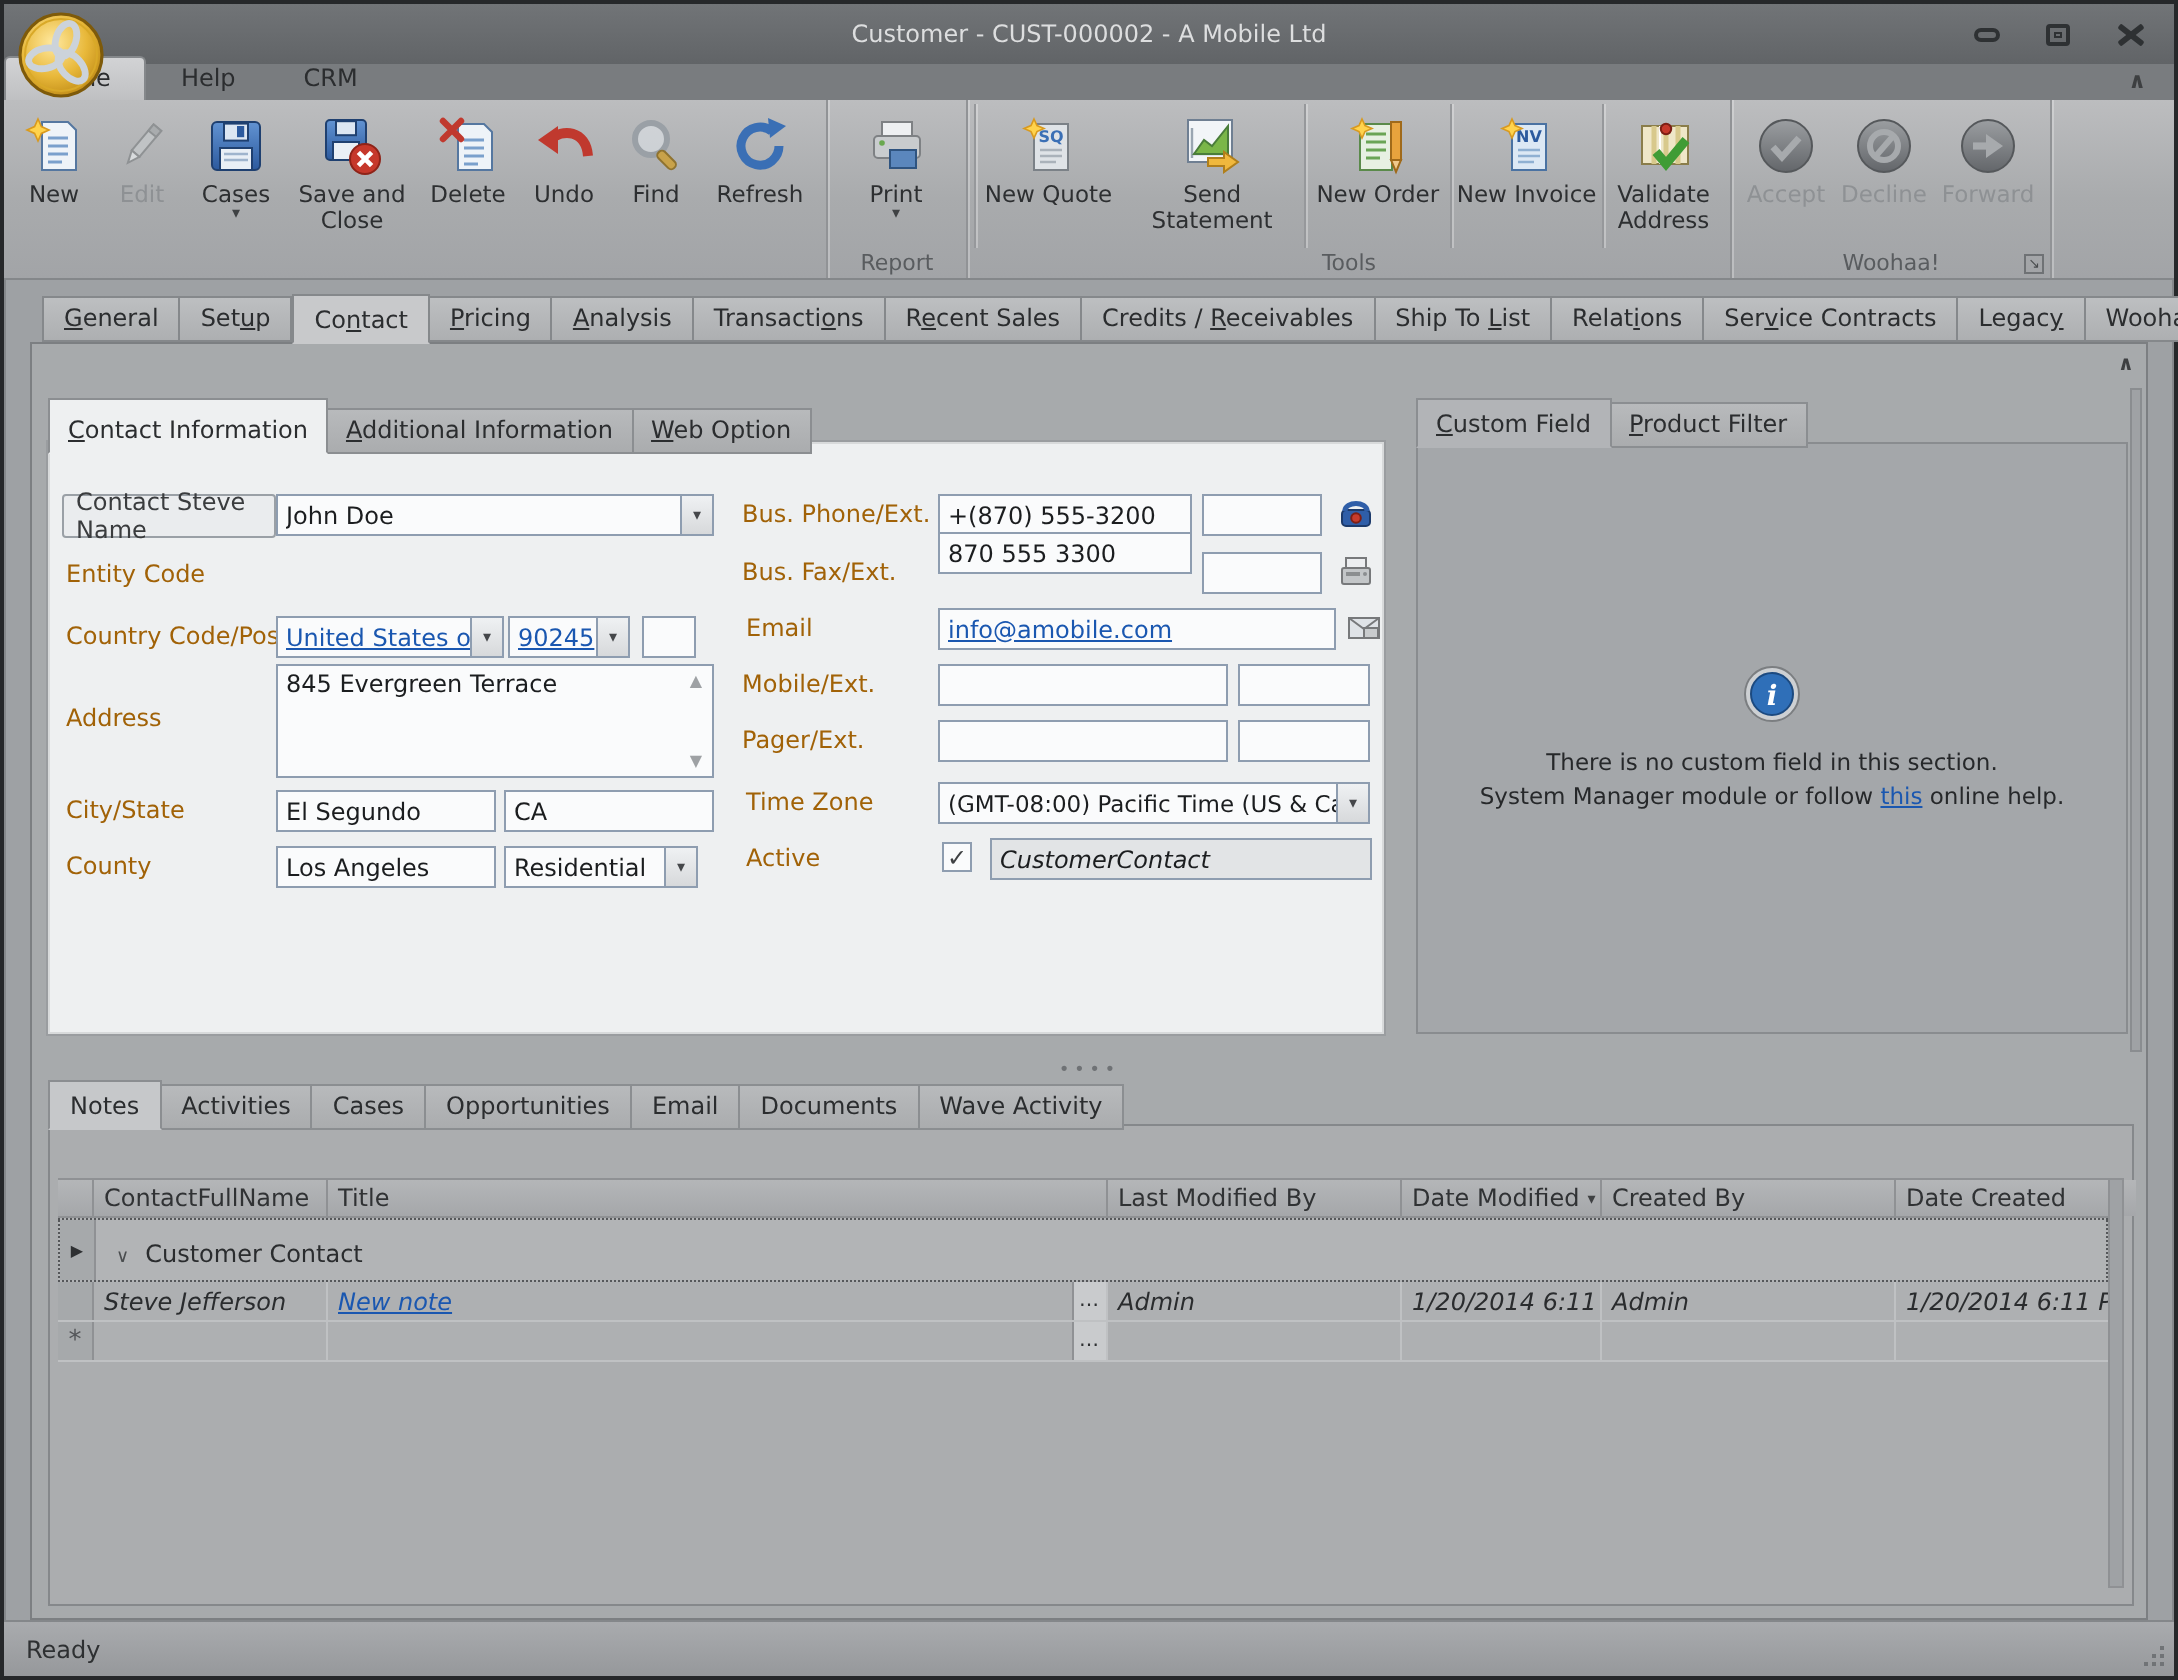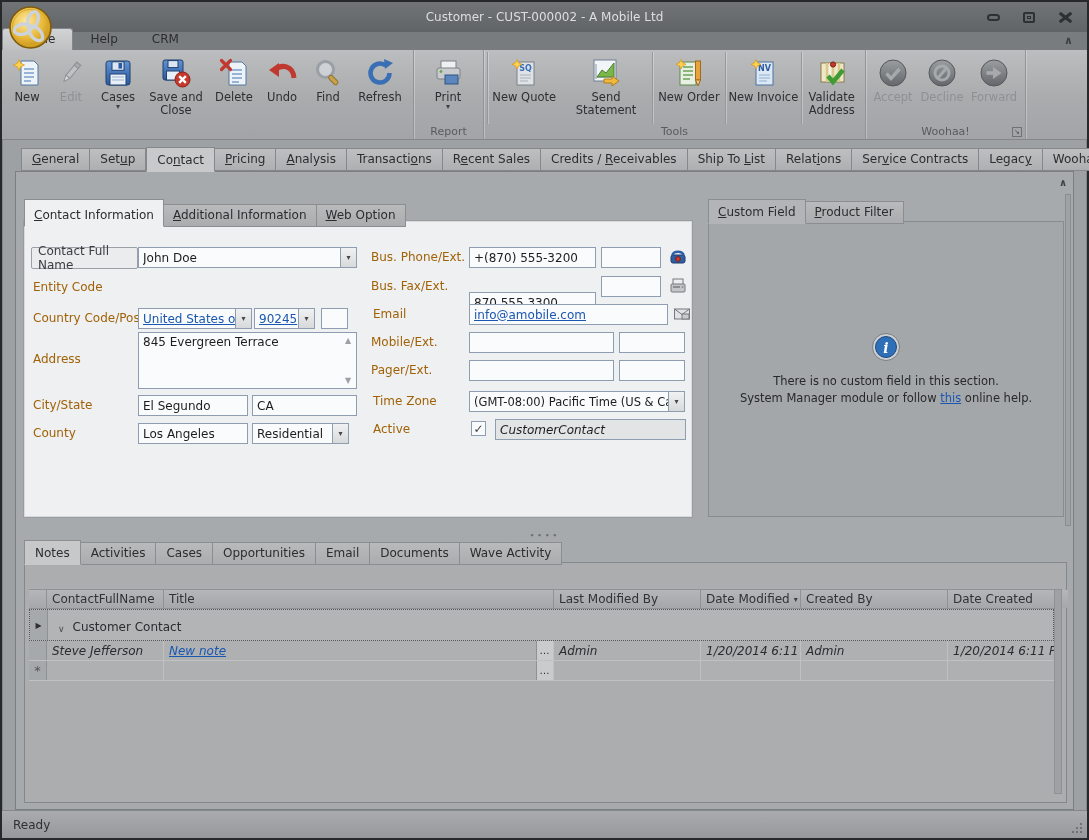--- a/index.html
+++ b/index.html
@@ -386,21 +386,21 @@
     <div class="upper">
 
       <div class="subtabs contact-subtabs">
         <div class="stab active"><u>C</u>ontact Information</div>
         <div class="stab"><u>A</u>dditional Information</div>
         <div class="stab"><u>W</u>eb Option</div>
       </div>
 
       <div class="form-card">
 
-        <div class="lblbox" style="left:6px;top:25px;width:107px">Contact Full Name</div>
+        <div class="lblbox" style="left:6px;top:25px;width:107px">Contact Steve Name</div>
         <div class="tbx" style="left:113px;top:25px;width:219px">
           <span class="val">John Doe</span>
           <span class="dd">▾</span>
         </div>
 
         <div class="flabel" style="left:8px;top:58px">Entity Code</div>
 
         <div class="flabel" style="left:8px;top:89px">Country Code/Postal</div>
         <div class="tbx" style="left:113px;top:86px;width:114px">
           <span class="val link">United States of</span>
@@ -449,21 +449,21 @@
         </div>
         <span class="sicon" style="left:644px;top:26px">
           <svg width="18" height="17" viewBox="0 0 18 17">
               <rect x="2" y="7" width="14" height="8" rx="2" fill="#2f5ea8" stroke="#1c3a6b"></rect>
               <path d="M3.5 7.5c0-5 11-5 11 0" stroke="#2f5ea8" stroke-width="2.6" fill="none"></path>
               <circle cx="9" cy="11" r="2.4" fill="#c63b2c" stroke="#7d1f15"></circle>
             </svg>
         </span>
 
         <div class="flabel" style="left:346px;top:57px">Bus. Fax/Ext.</div>
-        <div class="tbx" style="left:444px;top:70px;width:127px">
+        <div class="tbx" style="left:444px;top:44px;width:127px">
           <span class="val">870 555 3300</span>
         </div>
         <div class="tbx" style="left:576px;top:54px;width:60px">
           <span class="val"></span>
         </div>
         <span class="sicon" style="left:644px;top:55px">
           <svg width="18" height="17" viewBox="0 0 18 17">
               <rect x="4" y="2" width="10" height="6" fill="#eceef0" stroke="#77797b"></rect>
               <rect x="2" y="7" width="14" height="8" rx="1" fill="#c3c6c8" stroke="#77797b"></rect>
               <rect x="4" y="9" width="7" height="2" fill="#8b8e90"></rect>

